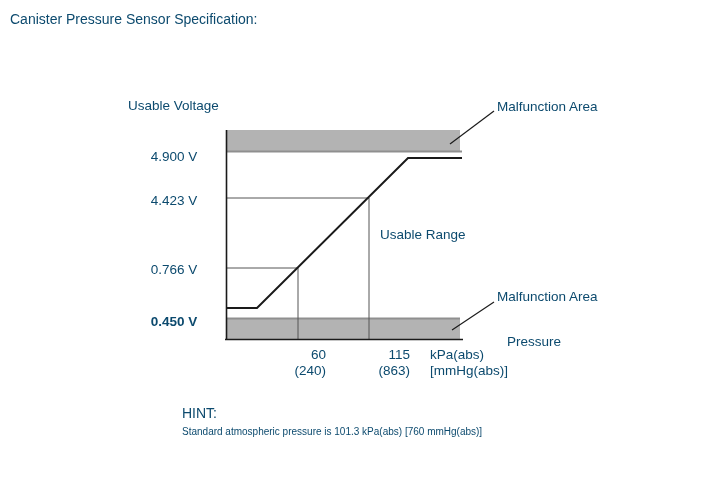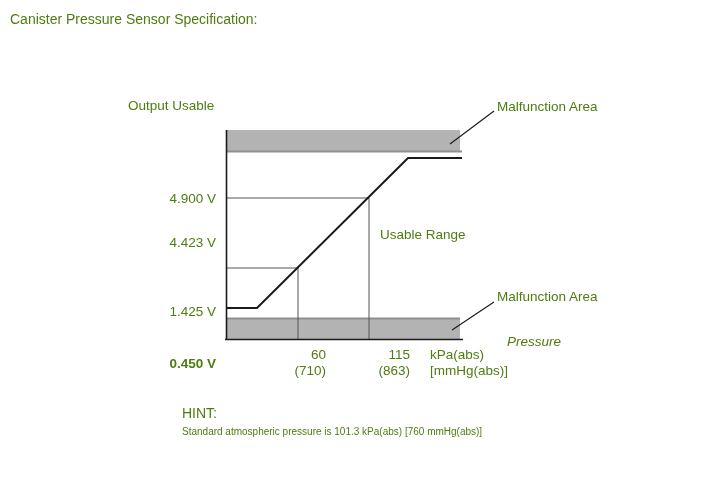--- a/index.html
+++ b/index.html
@@ -1,37 +1,37 @@
 <!DOCTYPE html>
 <html><head>
 <meta charset="utf-8">
 <style>
   html,body{margin:0;padding:0;background:#fff;}
   .page{
     position:relative;
     width:713px;height:481px;
     background:#ffffff;
     font-family:"Liberation Sans","DejaVu Sans",sans-serif;
-    color:#4d7c0f;
+    color:#0c4a6e;
     font-size:13.5px;
     overflow:hidden;
   }
   .abs{position:absolute;white-space:nowrap;}
   .title{left:10px;top:11px;font-size:14px;}
   .chart-svg{left:0;top:0;}
   .ylab{left:128px;top:98px;}
-  .ytick{width:70px;left:146px;text-align:right;margin-top:42px;}
+  .ytick{width:70px;left:139px;text-align:center;}
   .yt0{top:149px;}
   .yt1{top:193px;}
   .yt2{top:262px;}
   .yt3{top:314px;font-weight:bold;}
   .malf-top{left:497px;top:99px;}
   .usable{left:380px;top:227px;}
   .malf-bot{left:497px;top:289px;}
-  .xlab{left:507px;top:334px;font-style:italic;}
+  .xlab{left:507px;top:334px;}
   .xtick{width:60px;text-align:right;top:347px;line-height:15.5px;}
   .xt0{left:266px;}
   .xt1{left:350px;}
   .xunit{left:430px;top:347px;line-height:15.5px;}
   .hint-label{left:182px;top:405px;font-size:14px;}
   .hint-text{left:182px;top:426px;font-size:10px;}
 </style>
 </head>
 <body>
 
@@ -49,36 +49,36 @@
         <line x1="369" y1="198" x2="369" y2="340" stroke="#555555" stroke-width="1"></line>
         <line x1="226" y1="268" x2="298" y2="268" stroke="#555555" stroke-width="1"></line>
         <line x1="298" y1="268" x2="298" y2="340" stroke="#555555" stroke-width="1"></line>
         <line x1="226.5" y1="130" x2="226.5" y2="340" stroke="#1a1a1a" stroke-width="1.6"></line>
         <line x1="225" y1="339.5" x2="463" y2="339.5" stroke="#1a1a1a" stroke-width="1.6"></line>
         <polyline points="226,308 257,308 408,158 462,158" fill="none" stroke="#1a1a1a" stroke-width="2" stroke-linejoin="miter"></polyline>
         <line x1="450" y1="144" x2="494" y2="111" stroke="#1a1a1a" stroke-width="1.2"></line>
         <line x1="452" y1="330" x2="494" y2="302" stroke="#1a1a1a" stroke-width="1.2"></line>
       </svg>
 
-    <div class="abs ylab">Output Usable</div>
+    <div class="abs ylab">Usable Voltage</div>
 
     <div class="abs ytick yt0">4.900 V</div>
     <div class="abs ytick yt1">4.423 V</div>
-    <div class="abs ytick yt2">1.425 V</div>
+    <div class="abs ytick yt2">0.766 V</div>
     <div class="abs ytick yt3">0.450 V</div>
 
     <div class="abs malf-top">Malfunction Area</div>
     <div class="abs usable">Usable Range</div>
     <div class="abs malf-bot">Malfunction Area</div>
 
     <div class="abs xlab">Pressure</div>
 
     <div class="abs xtick xt0">
       <div>60</div>
-      <div>(710)</div>
+      <div>(240)</div>
     </div>
     <div class="abs xtick xt1">
       <div>115</div>
       <div>(863)</div>
     </div>
     <div class="abs xunit">
       <div>kPa(abs)</div>
       <div>[mmHg(abs)]</div>
     </div>
   </div>

